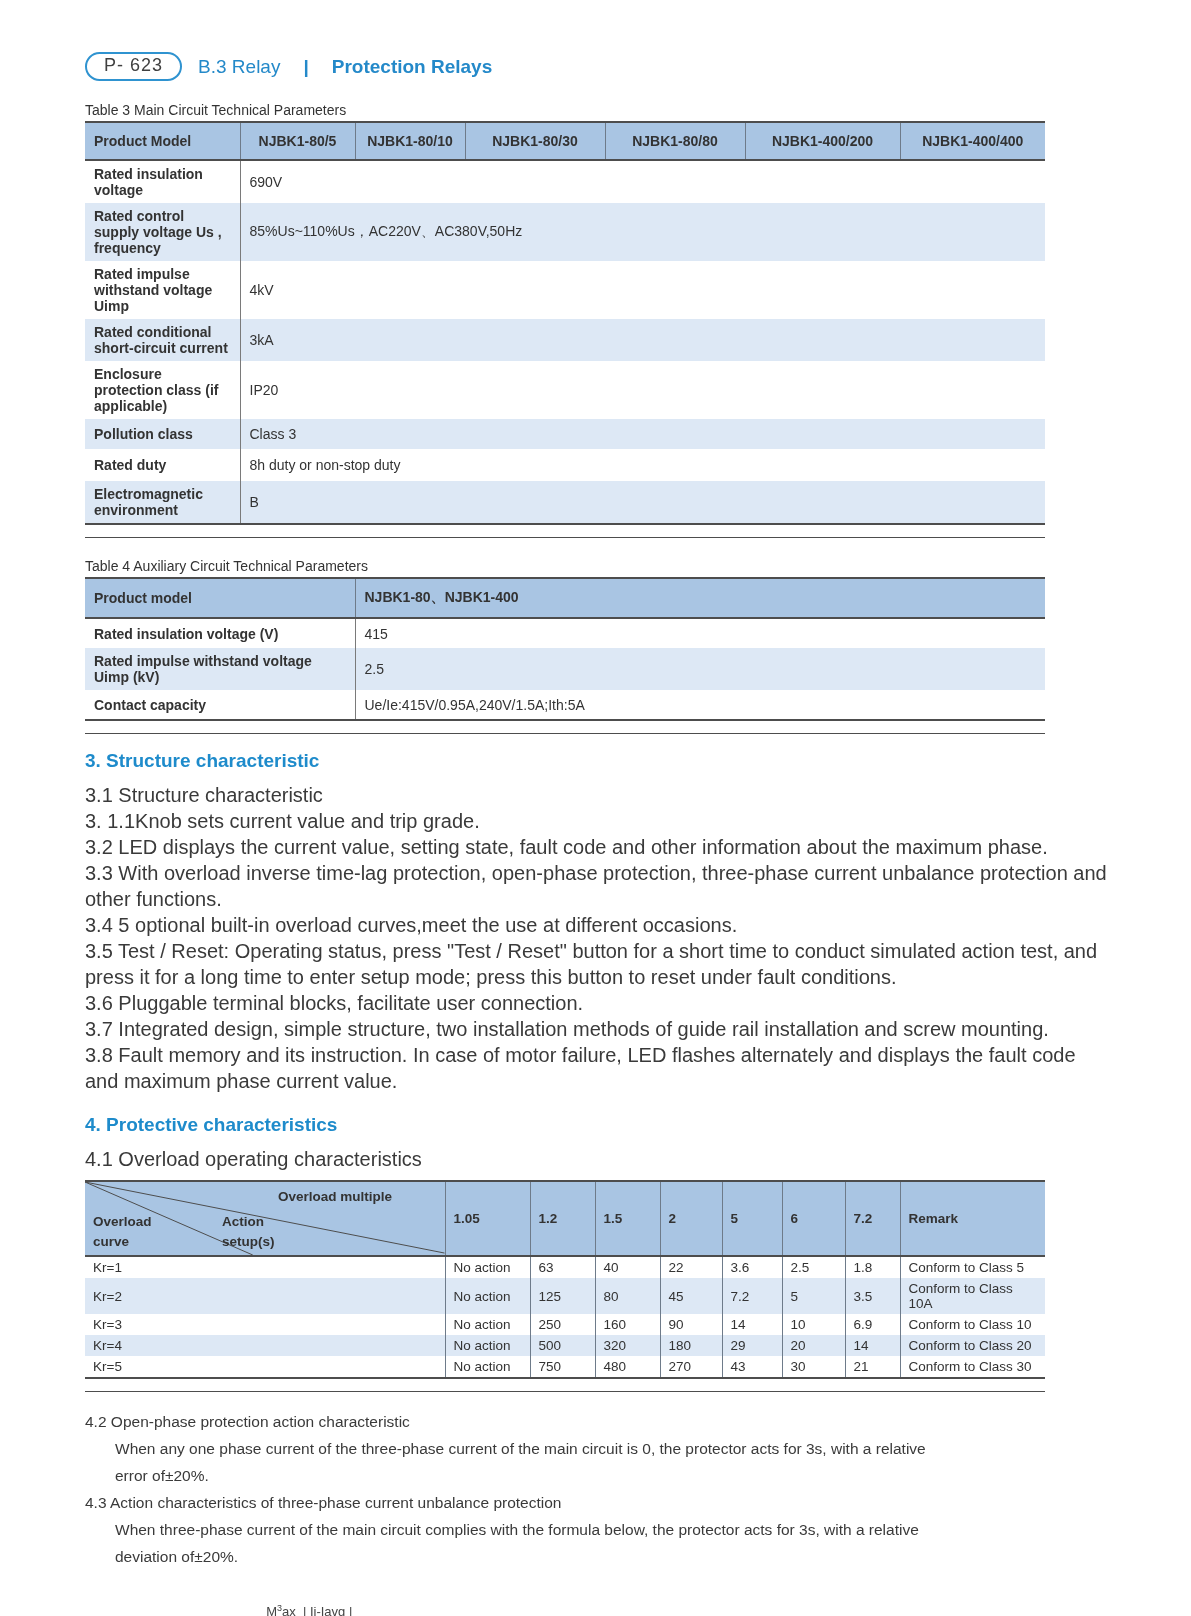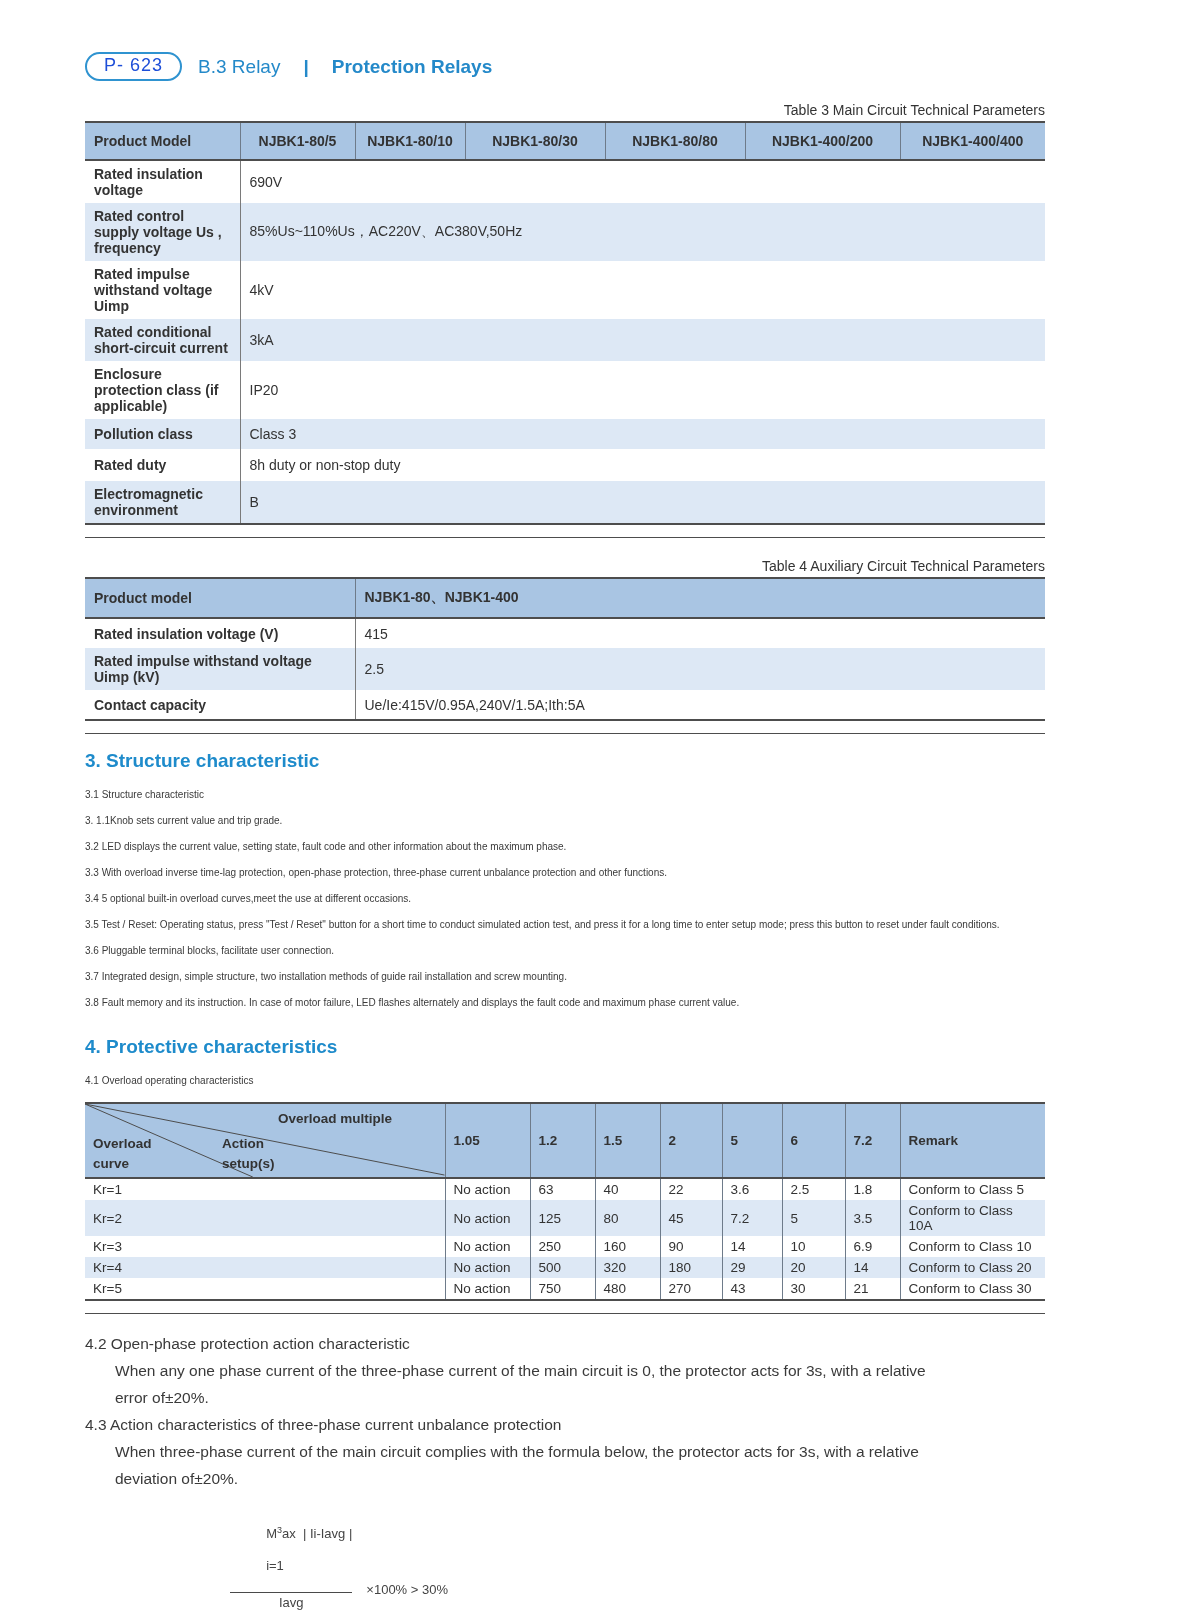--- a/index.html
+++ b/index.html
@@ -1,42 +1,42 @@
 <!DOCTYPE html>
 <html><head>
 <meta charset="utf-8">
 <style>
   * { margin:0; padding:0; box-sizing:border-box; }
   body { background:#ffffff; font-family:"Liberation Sans", sans-serif; }
   .page { position:relative; width:1191px; height:1616px; background:#fff; color:#3a3a3a; overflow:hidden; }
 
   
   .doc-header { position:absolute; top:52px; left:85px; display:flex; align-items:center; gap:16px; }
-  .page-pill { border:2px solid #2f93d0; border-radius:16px; padding:1px 17px 3px 17px; color:#1d4ed8; font-size:18px; letter-spacing:1px; }
+  .page-pill { border:2px solid #2f93d0; border-radius:16px; padding:1px 17px 3px 17px; color:#404040; font-size:18px; letter-spacing:1px; }
   .crumb { font-size:19px; color:#2489c9; display:flex; align-items:center; gap:23px; }
   .crumb .sep { font-weight:bold; }
   .crumb .ttl { font-weight:bold; }
 
   .content { position:absolute; left:85px; top:102px; width:1022px; }
 
-  .tbl-caption { width:960px; text-align:right; font-size:14px; color:#333; margin-bottom:3px; }
+  .tbl-caption { width:960px; text-align:left; font-size:14px; color:#333; margin-bottom:3px; }
 
   .tablewrap { width:960px; border-bottom:1px solid #4d4d4d; padding-bottom:12px; margin-bottom:16px; }
   table { width:960px; border-collapse:collapse; border-top:2px solid #4d4d4d; border-bottom:2px solid #4d4d4d; font-size:14px; color:#333; table-layout:fixed; }
   thead th { background:#a9c5e3; font-weight:bold; text-align:center; padding:10px 6px; border-bottom:2px solid #4d4d4d; }
   thead th.lbl { text-align:left; padding-left:9px; }
   th.vsep, td.vsep { border-right:1px solid #6e7b8a; }
   tbody td { padding:5px 9px; vertical-align:middle; }
   tbody td.lbl { font-weight:bold; border-right:1px solid #7a7a7a; }
   tr.alt { background:#dde8f5; }
   .h26 td { height:26px; } .h30 td { height:30px; } .h32 td { height:32px; } .h38 td { height:38px;margin-left:48px; }
 
   
   .sec-heading { color:#1e8bcb; font-size:19px; font-weight:bold; margin:14px 0 10px 0; }
-  .para { font-size:10px; line-height:26px; color:#3a3a3a; width:1022px; }
+  .para { font-size:20px; line-height:26px; color:#3a3a3a; width:1022px; }
   .sub-head { font-size:15.5px; line-height:27px; }
   .sub-line { font-size:15.5px; line-height:27px; padding-left:30px; }
 
   
   .ov-table { font-size:13.5px; }
   .ov-table thead th { padding:0; height:75px; vertical-align:middle; text-align:left; }
   .ov-table thead th .hlabel { padding-left:8px; font-weight:bold; }
   .corner { position:relative; padding:0; }
   .corner svg { position:absolute; left:0; top:0; width:100%; height:100%; }
   .corner .c-top { position:absolute; left:170px; top:7px; width:160px; text-align:center; font-weight:bold; }

